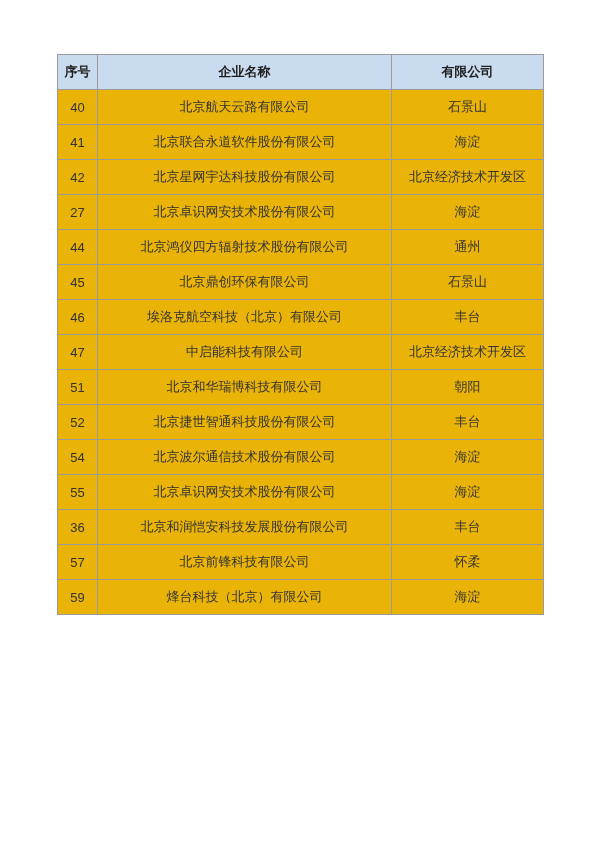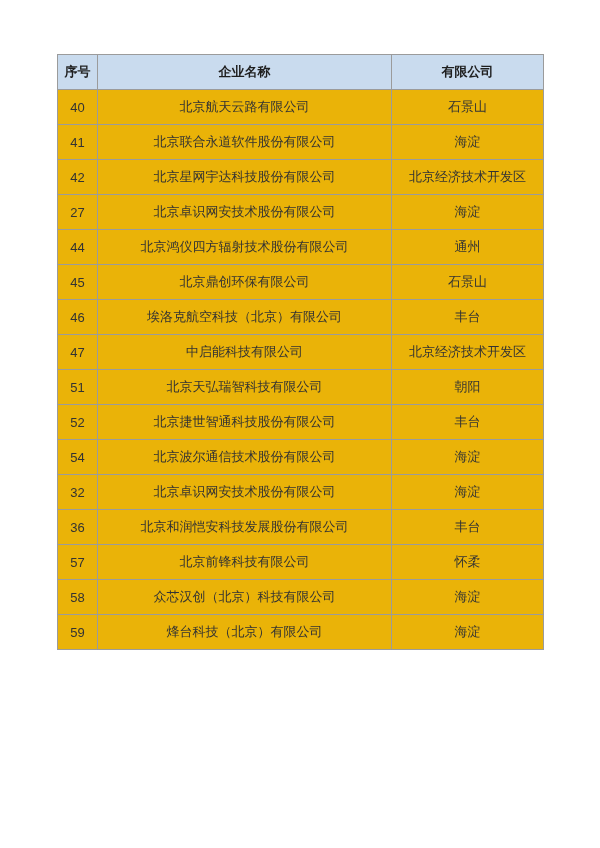--- a/index.html
+++ b/index.html
@@ -101,53 +101,48 @@
     <td>埃洛克航空科技（北京）有限公司</td>
     <td>丰台</td>
   </tr>
         <tr>
     <td>47</td>
     <td>中启能科技有限公司</td>
     <td>北京经济技术开发区</td>
   </tr>
         <tr>
     <td>51</td>
-    <td>北京天弘瑞智科技有限公司</td>
+    <td>北京和华瑞博科技有限公司</td>
     <td>朝阳</td>
   </tr>
         <tr>
     <td>52</td>
     <td>北京捷世智通科技股份有限公司</td>
     <td>丰台</td>
   </tr>
         <tr>
     <td>54</td>
     <td>北京波尔通信技术股份有限公司</td>
     <td>海淀</td>
   </tr>
         <tr>
-    <td>32</td>
+    <td>55</td>
     <td>北京卓识网安技术股份有限公司</td>
     <td>海淀</td>
   </tr>
         <tr>
     <td>36</td>
     <td>北京和润恺安科技发展股份有限公司</td>
     <td>丰台</td>
   </tr>
         <tr>
     <td>57</td>
     <td>北京前锋科技有限公司</td>
     <td>怀柔</td>
   </tr>
         <tr>
-    <td>58</td>
-    <td>众芯汉创（北京）科技有限公司</td>
-    <td>海淀</td>
-  </tr>
-        <tr>
     <td>59</td>
     <td>烽台科技（北京）有限公司</td>
     <td>海淀</td>
   </tr>
       </tbody>
   </table>
 </div>
 
 </body></html>

